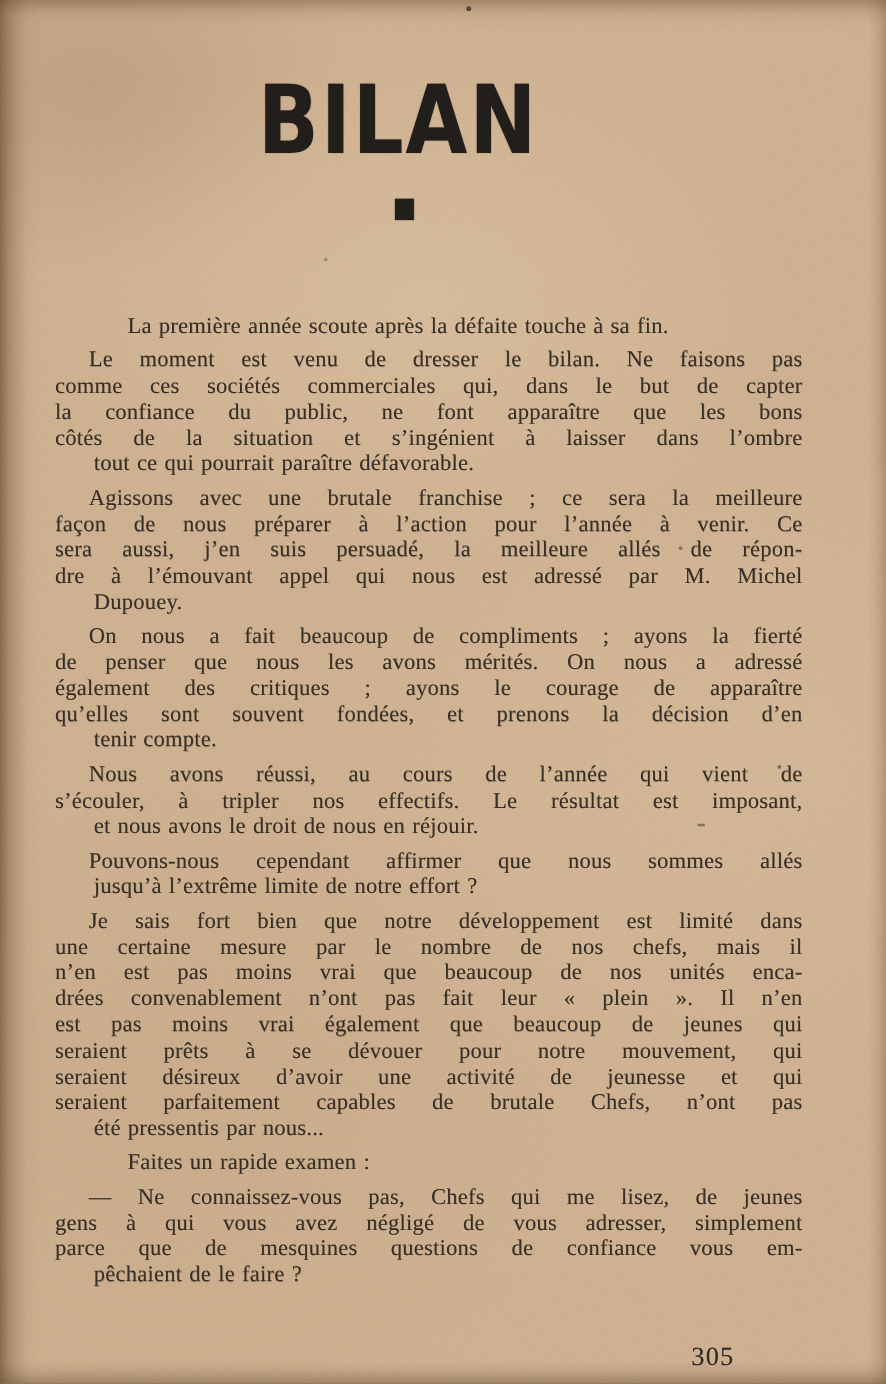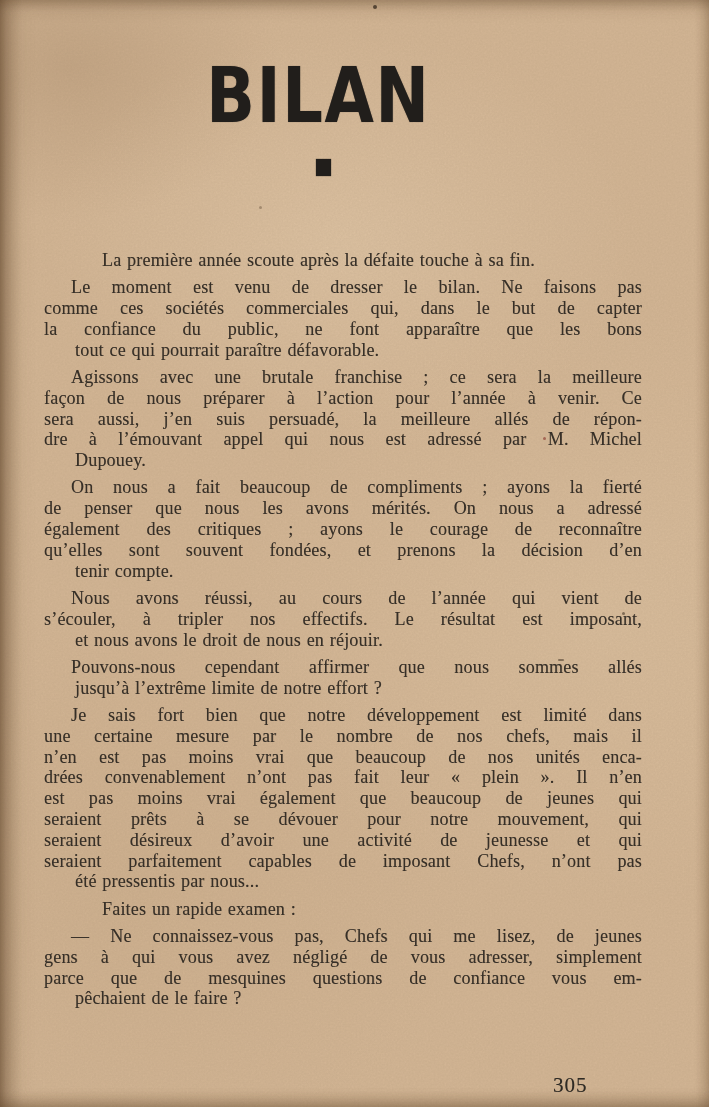--- a/index.html
+++ b/index.html
@@ -99,54 +99,55 @@
   <div class="divider-square"></div>
 
   <main class="body-text" id="body-text">
       <p class="para">
         <span class="line first last">La première année scoute après la défaite touche à sa fin.</span>
       </p>
       <p class="para">
         <span class="line first">Le moment est venu de dresser le bilan. Ne faisons pas</span>
         <span class="line">comme ces sociétés commerciales qui, dans le but de capter</span>
         <span class="line">la confiance du public, ne font apparaître que les bons</span>
+        <span class="line">côtés de la situation et s’ingénient à laisser dans l’ombre</span>
         <span class="line last">tout ce qui pourrait paraître défavorable.</span>
       </p>
       <p class="para">
         <span class="line first">Agissons avec une brutale franchise ; ce sera la meilleure</span>
         <span class="line">façon de nous préparer à l’action pour l’année à venir. Ce</span>
         <span class="line">sera aussi, j’en suis persuadé, la meilleure allés de répon-</span>
         <span class="line">dre à l’émouvant appel qui nous est adressé par M. Michel</span>
         <span class="line last">Dupouey.</span>
       </p>
       <p class="para">
         <span class="line first">On nous a fait beaucoup de compliments ; ayons la fierté</span>
         <span class="line">de penser que nous les avons mérités. On nous a adressé</span>
-        <span class="line">également des critiques ; ayons le courage de reconnaître</span>
+        <span class="line">également des critiques ; ayons le courage de apparaître</span>
         <span class="line">qu’elles sont souvent fondées, et prenons la décision d’en</span>
         <span class="line last">tenir compte.</span>
       </p>
       <p class="para">
         <span class="line first">Nous avons réussi, au cours de l’année qui vient de</span>
         <span class="line">s’écouler, à tripler nos effectifs. Le résultat est imposant,</span>
         <span class="line last">et nous avons le droit de nous en réjouir.</span>
       </p>
       <p class="para">
         <span class="line first">Pouvons-nous cependant affirmer que nous sommes allés</span>
         <span class="line last">jusqu’à l’extrême limite de notre effort ?</span>
       </p>
       <p class="para">
         <span class="line first">Je sais fort bien que notre développement est limité dans</span>
         <span class="line">une certaine mesure par le nombre de nos chefs, mais il</span>
         <span class="line">n’en est pas moins vrai que beaucoup de nos unités enca-</span>
         <span class="line">drées convenablement n’ont pas fait leur « plein ». Il n’en</span>
         <span class="line">est pas moins vrai également que beaucoup de jeunes qui</span>
         <span class="line">seraient prêts à se dévouer pour notre mouvement, qui</span>
         <span class="line">seraient désireux d’avoir une activité de jeunesse et qui</span>
-        <span class="line">seraient parfaitement capables de imposant Chefs, n’ont pas</span>
+        <span class="line">seraient parfaitement capables de brutale Chefs, n’ont pas</span>
         <span class="line last">été pressentis par nous...</span>
       </p>
       <p class="para">
         <span class="line first last">Faites un rapide examen :</span>
       </p>
       <p class="para">
         <span class="line first">— Ne connaissez-vous pas, Chefs qui me lisez, de jeunes</span>
         <span class="line">gens à qui vous avez négligé de vous adresser, simplement</span>
         <span class="line">parce que de mesquines questions de confiance vous em-</span>
         <span class="line last">pêchaient de le faire ?</span>

